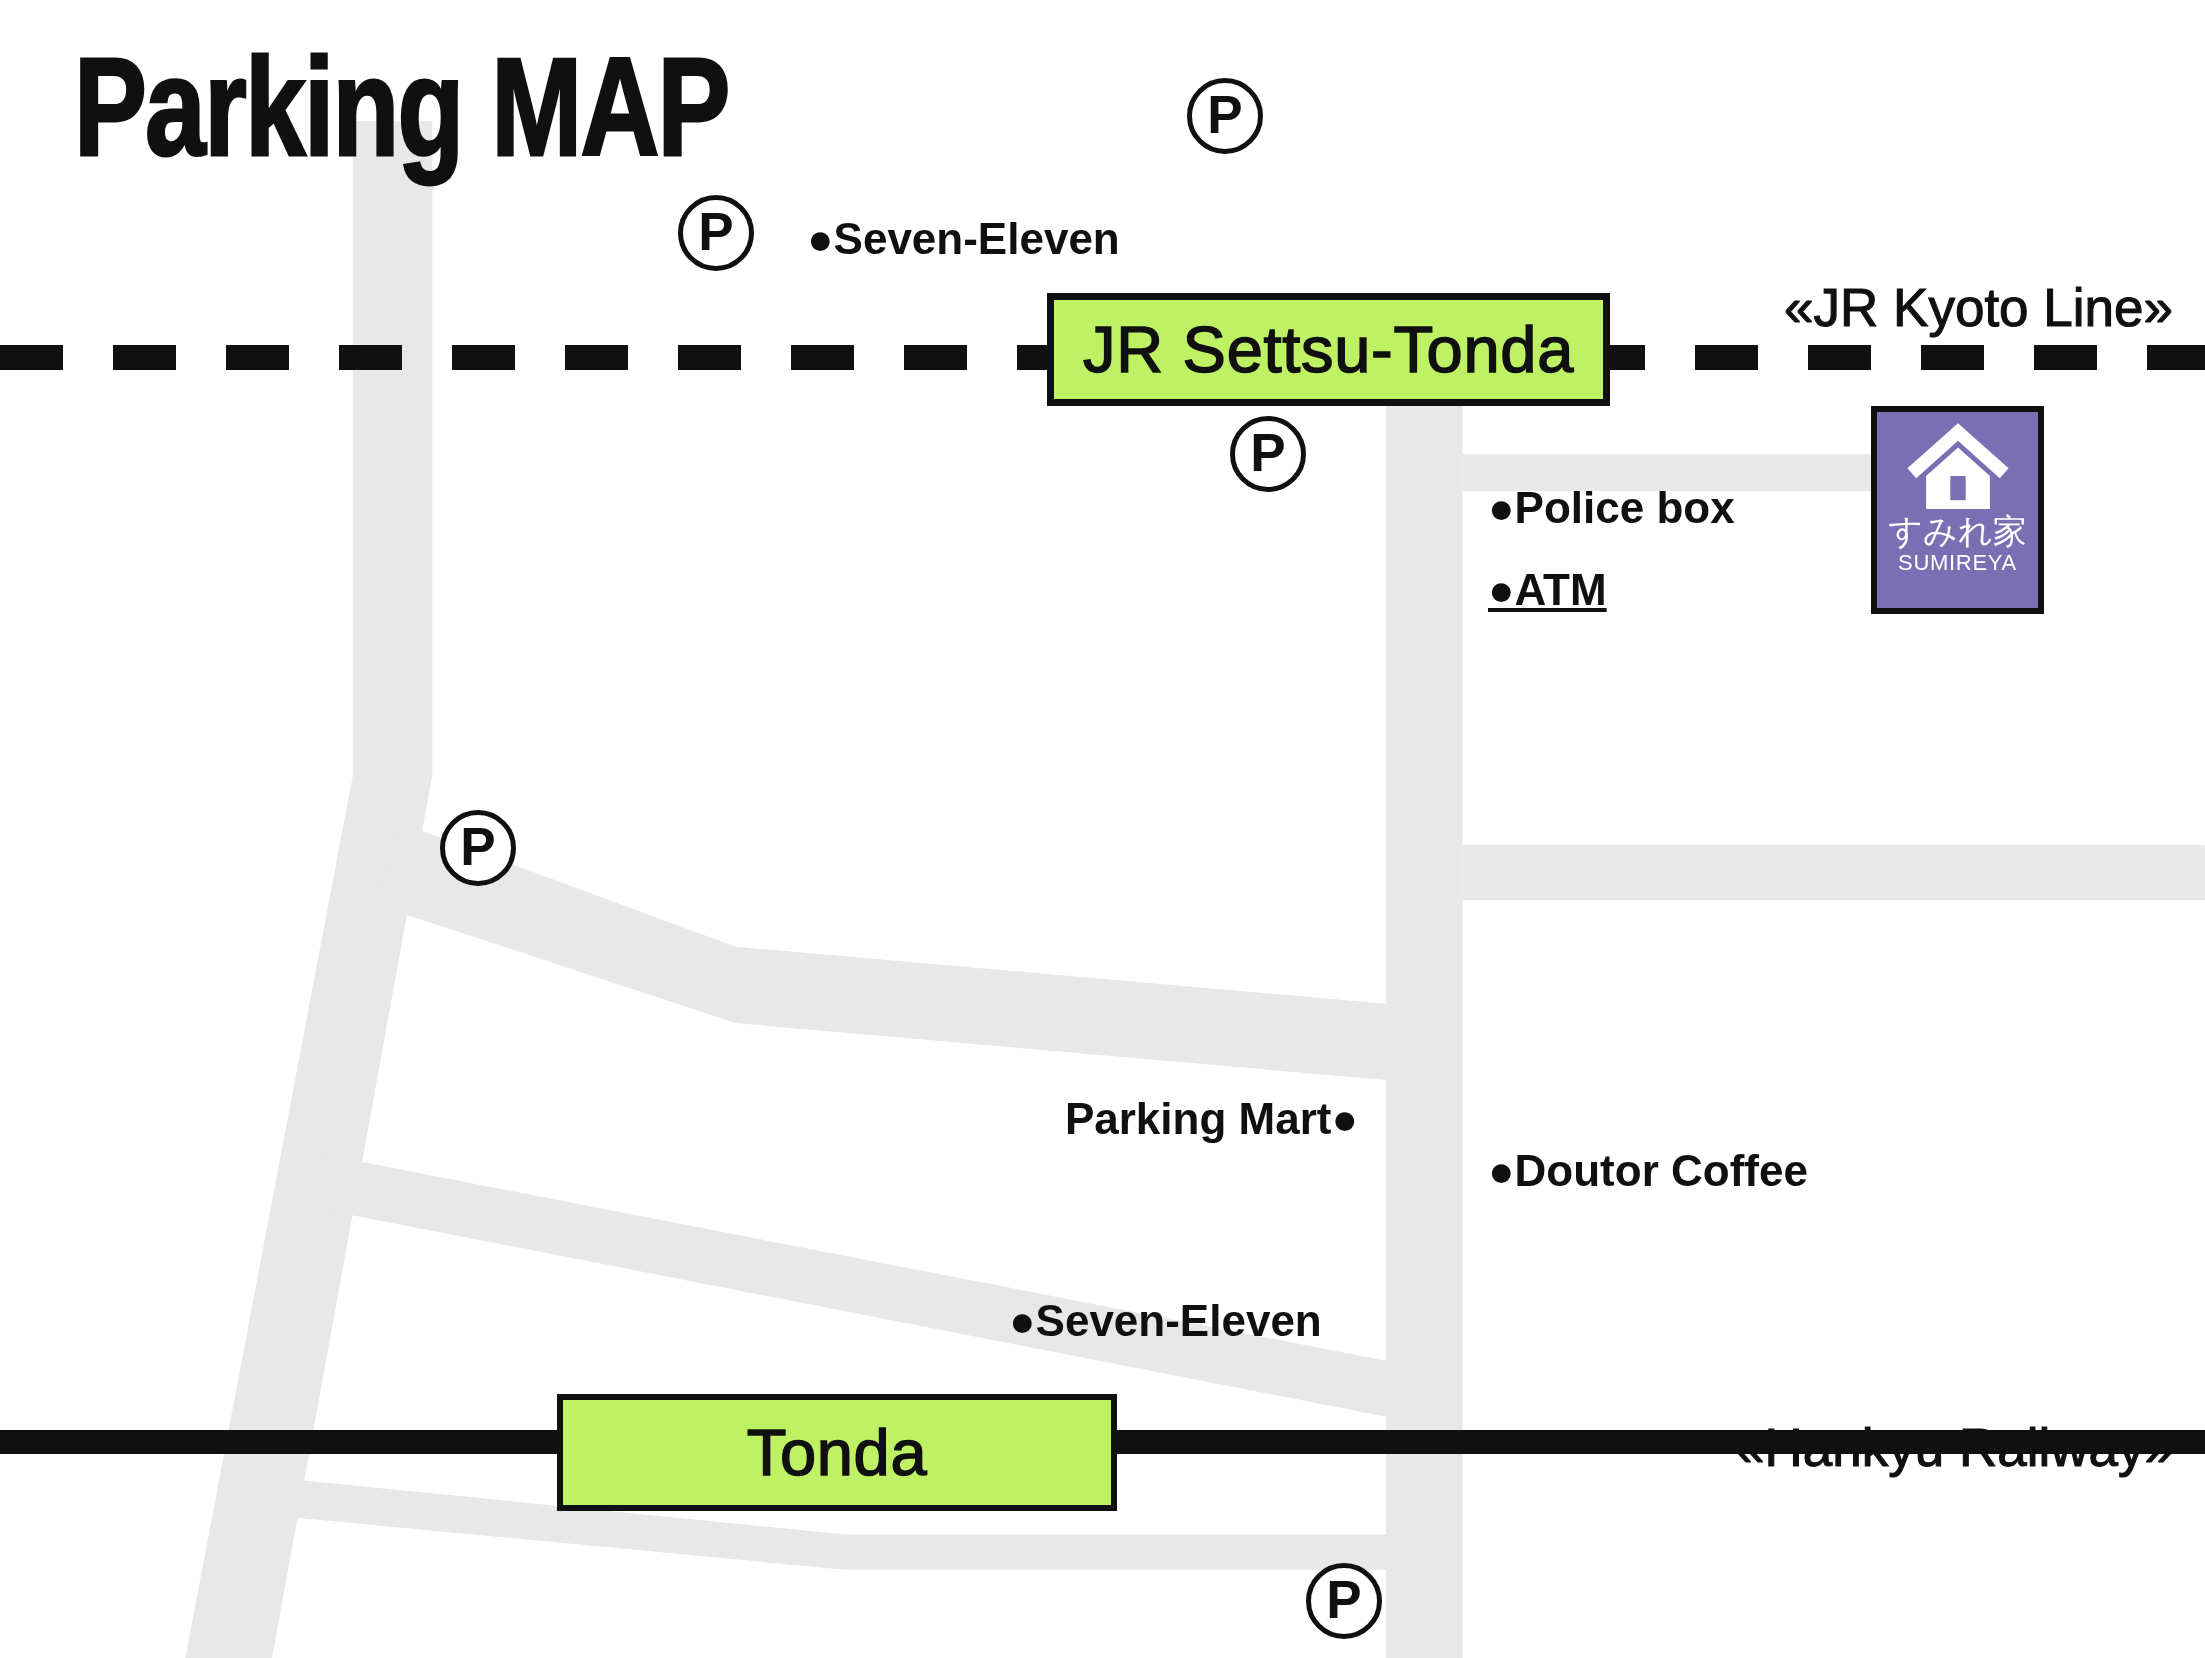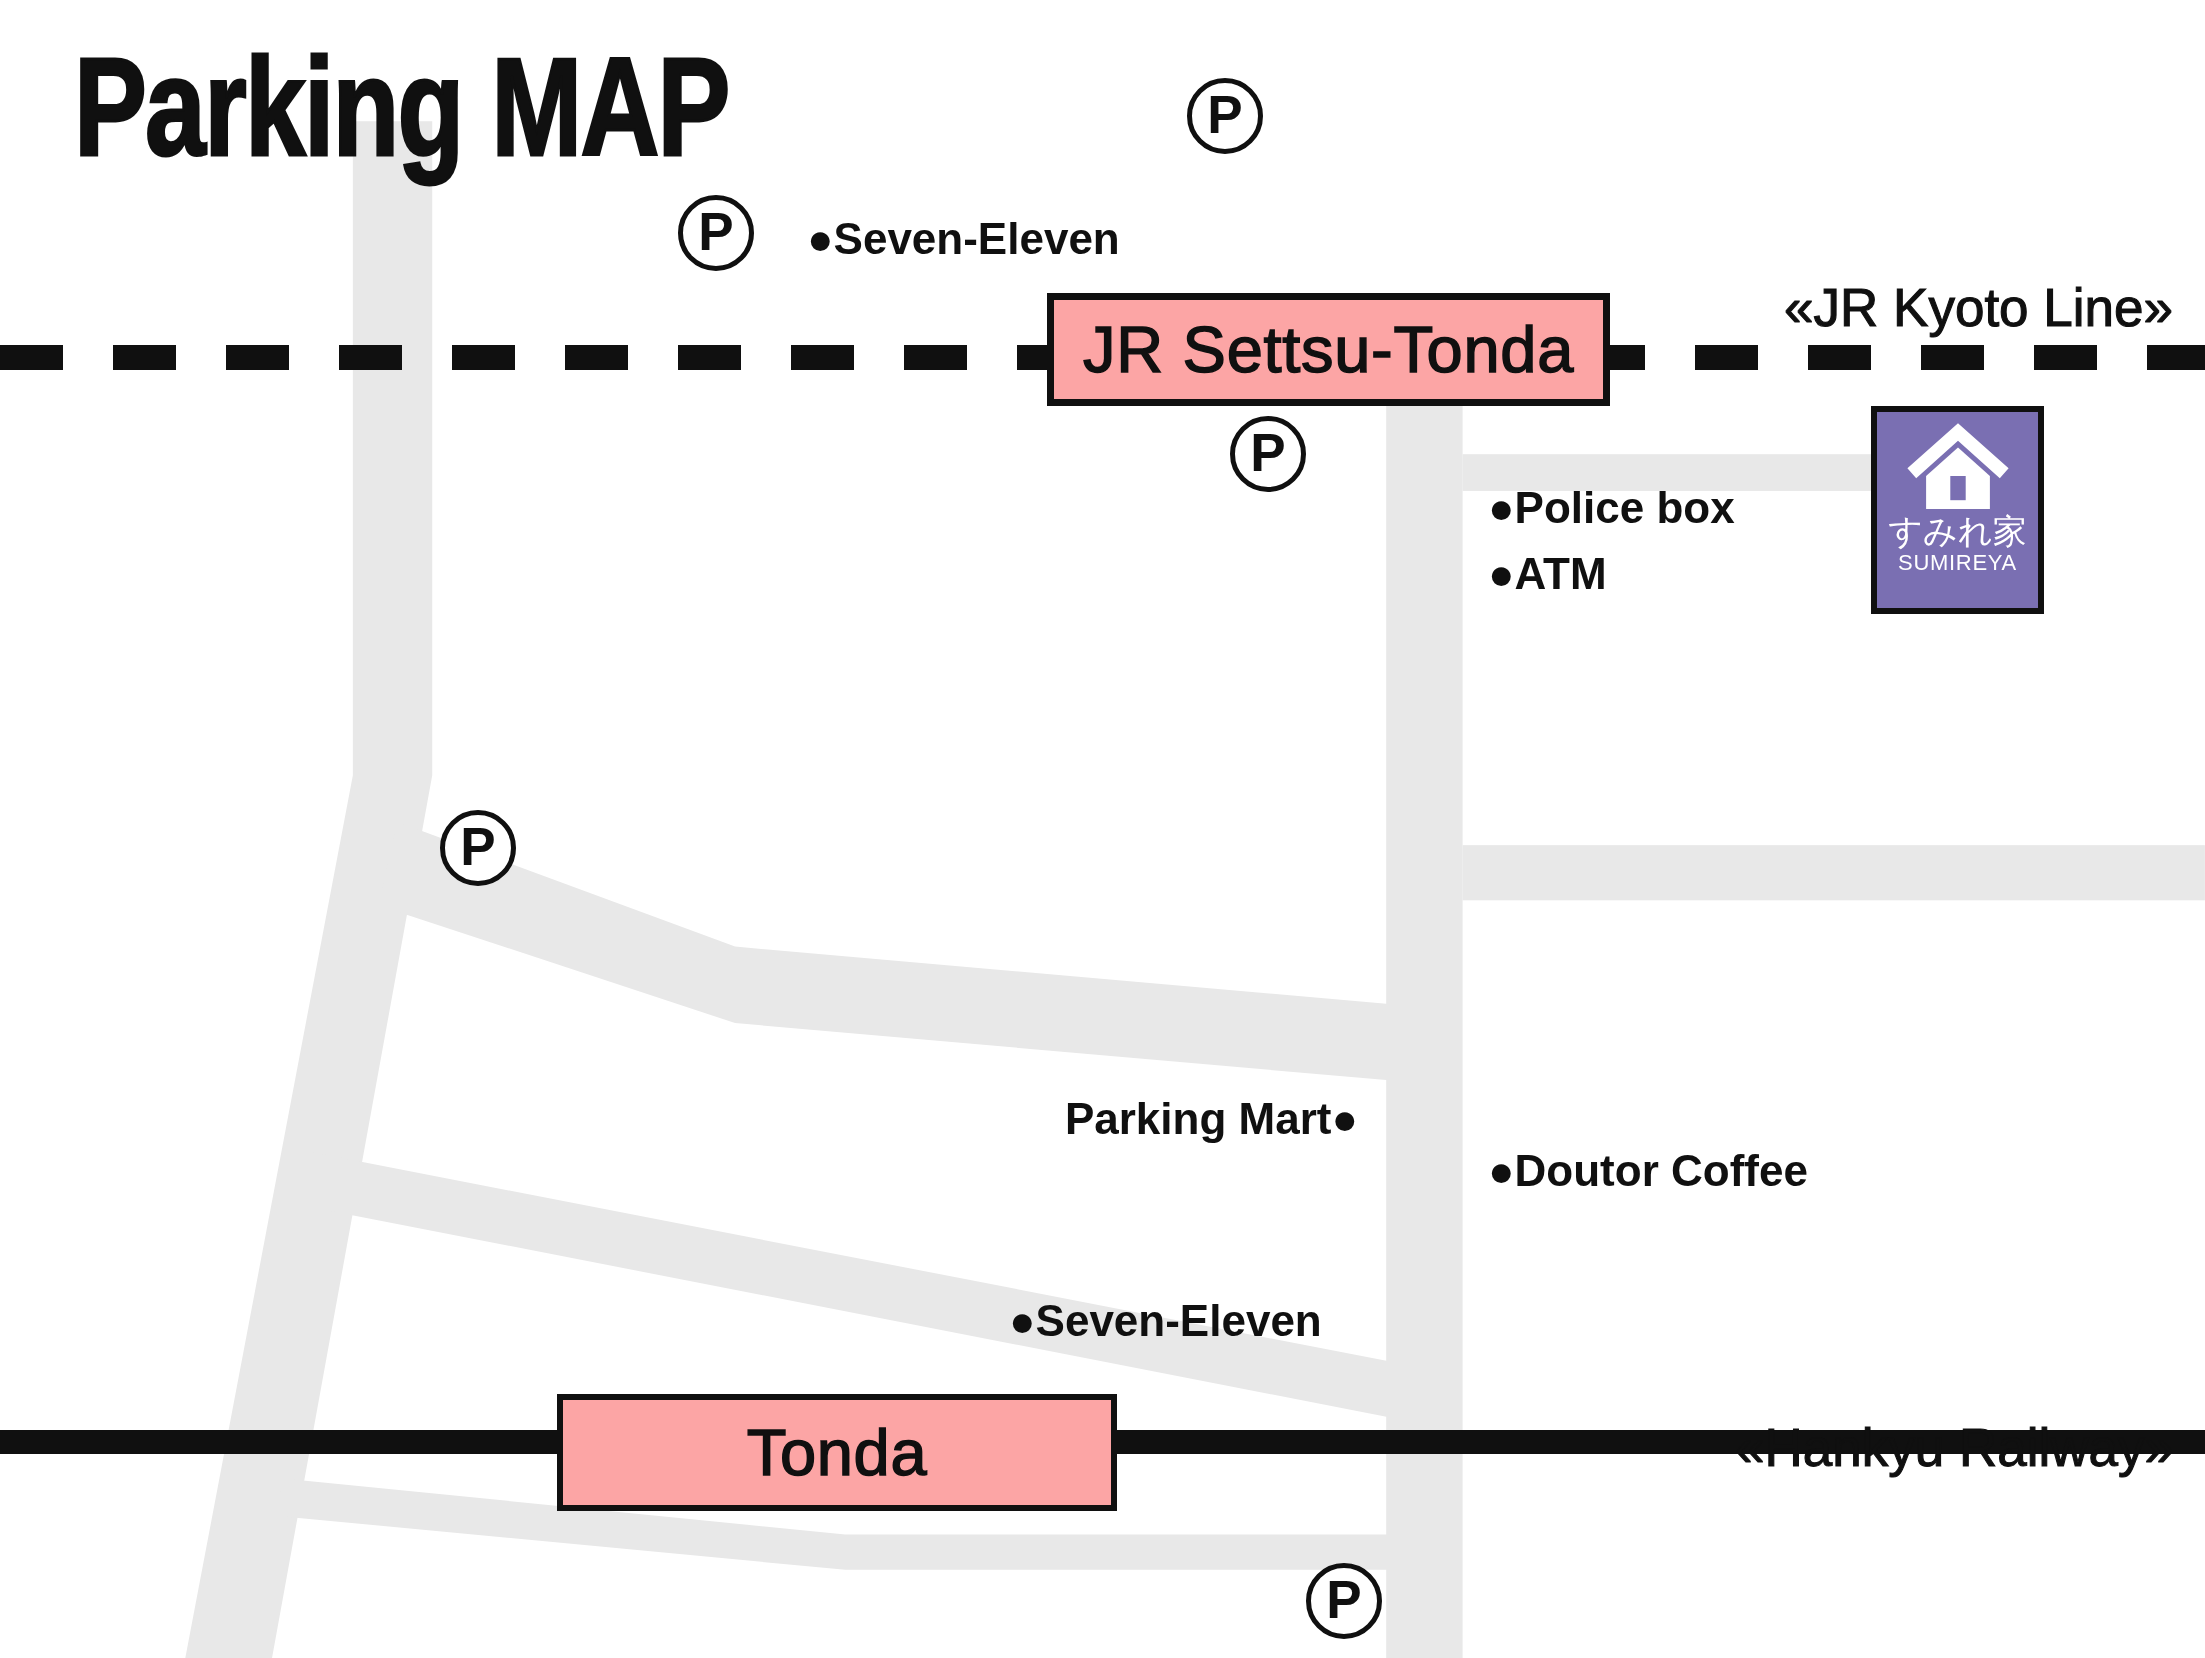--- a/index.html
+++ b/index.html
@@ -3,21 +3,21 @@
 <meta charset="utf-8">
 <style>
   html,body{margin:0;padding:0;}
   body{font-family:"Liberation Sans","DejaVu Sans",sans-serif;background:#ffffff;}
   #stage{position:relative;width:2205px;height:1658px;background:#ffffff;overflow:hidden;}
   #roads{position:absolute;left:0;top:0;}
   .rail{position:absolute;left:0;width:2205px;}
   .rail.dashed{top:345px;height:25px;
     background:repeating-linear-gradient(to right,var(--line) 0 63px,transparent 63px 113px);}
   .rail.solid{top:1430px;height:23.5px;background:var(--line);}
-  .station-box{position:absolute;background:#fca5a5;color:var(--line);
+  .station-box{position:absolute;background:#bef264;color:var(--line);
     display:flex;align-items:center;justify-content:center;
     font-size:65px;font-weight:normal;-webkit-text-stroke:1.5px var(--line);
     letter-spacing:0.7px;box-sizing:border-box;}
   .station-box.jr{left:1047px;top:293px;width:563px;height:113px;border:7.4px solid var(--line);}
   .station-box.tonda{left:557px;top:1394px;width:560px;height:117px;border:6.6px solid var(--line);}
   .rail-label{position:absolute;font-size:53px;line-height:51px;color:var(--line);
     -webkit-text-stroke:1.1px var(--line);white-space:nowrap;}
   .landmark{position:absolute;font-size:44px;line-height:47px;font-weight:bold;
     color:var(--line);white-space:nowrap;text-align:center;}
   .p-marker{position:absolute;width:76px;height:76px;box-sizing:border-box;
@@ -63,21 +63,21 @@
   </div>
 
   <div class="p-marker" style="left:1187px;top:78px;">P</div>
   <div class="p-marker" style="left:678px;top:195px;">P</div>
   <div class="p-marker" style="left:1230px;top:416px;">P</div>
   <div class="p-marker" style="left:440px;top:810px;">P</div>
   <div class="p-marker" style="left:1306px;top:1563px;">P</div>
 
   <div class="landmark" style="left:807px;top:215px;">●Seven-Eleven</div>
   <div class="landmark" style="left:1488px;top:484px;">●Police box</div>
-  <div class="landmark" style="left:1488px;top:550px;">●ATM</div>
+  <div class="landmark" style="left:1488px;top:566px;text-decoration:underline;">●ATM</div>
   <div class="landmark" style="right:847px;top:1095px;">Parking Mart●</div>
   <div class="landmark" style="left:1488px;top:1147px;">●Doutor Coffee</div>
   <div class="landmark" style="left:1009px;top:1297px;">●Seven-Eleven</div>
 
   <div id="logo">
     <svg width="110" height="88" viewBox="0 0 100 80">
       <polygon points="50,2 96,43 88,52 50,18 12,52 4,43" fill="#ffffff"></polygon>
       <path d="M21,50 L50,24 L79,50 L79,80 L21,80 Z" fill="#ffffff"></path>
       <rect x="43" y="50" width="14" height="22" fill="var(--logo-purple)"></rect>
     </svg>

